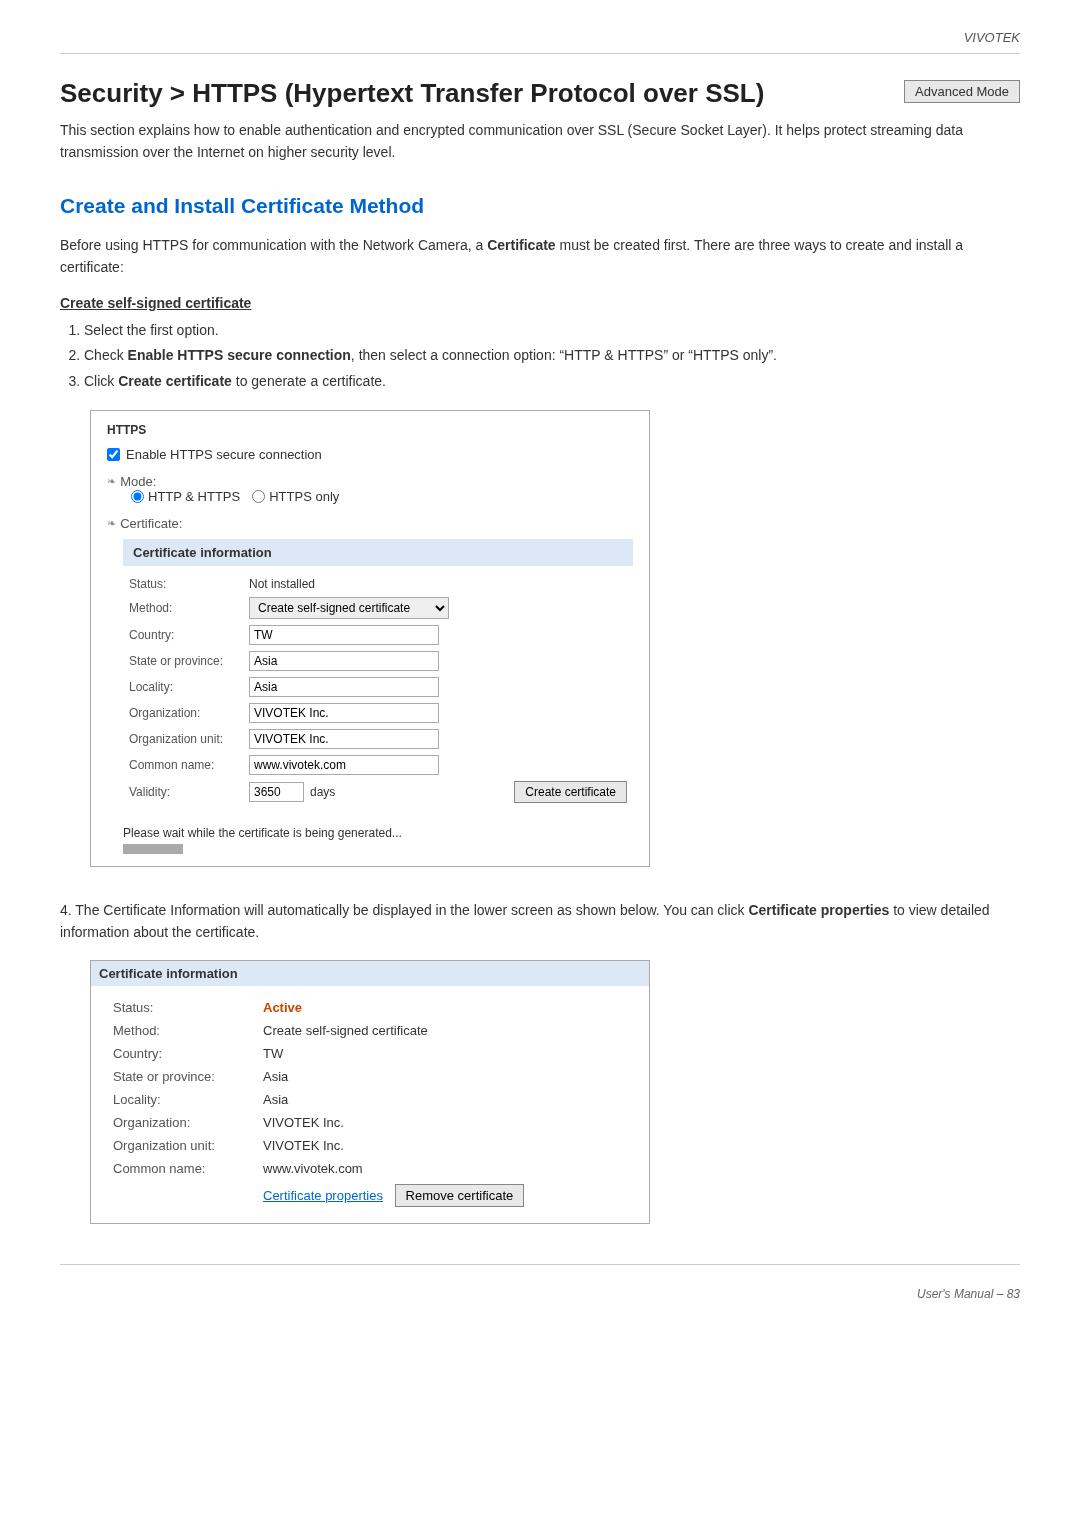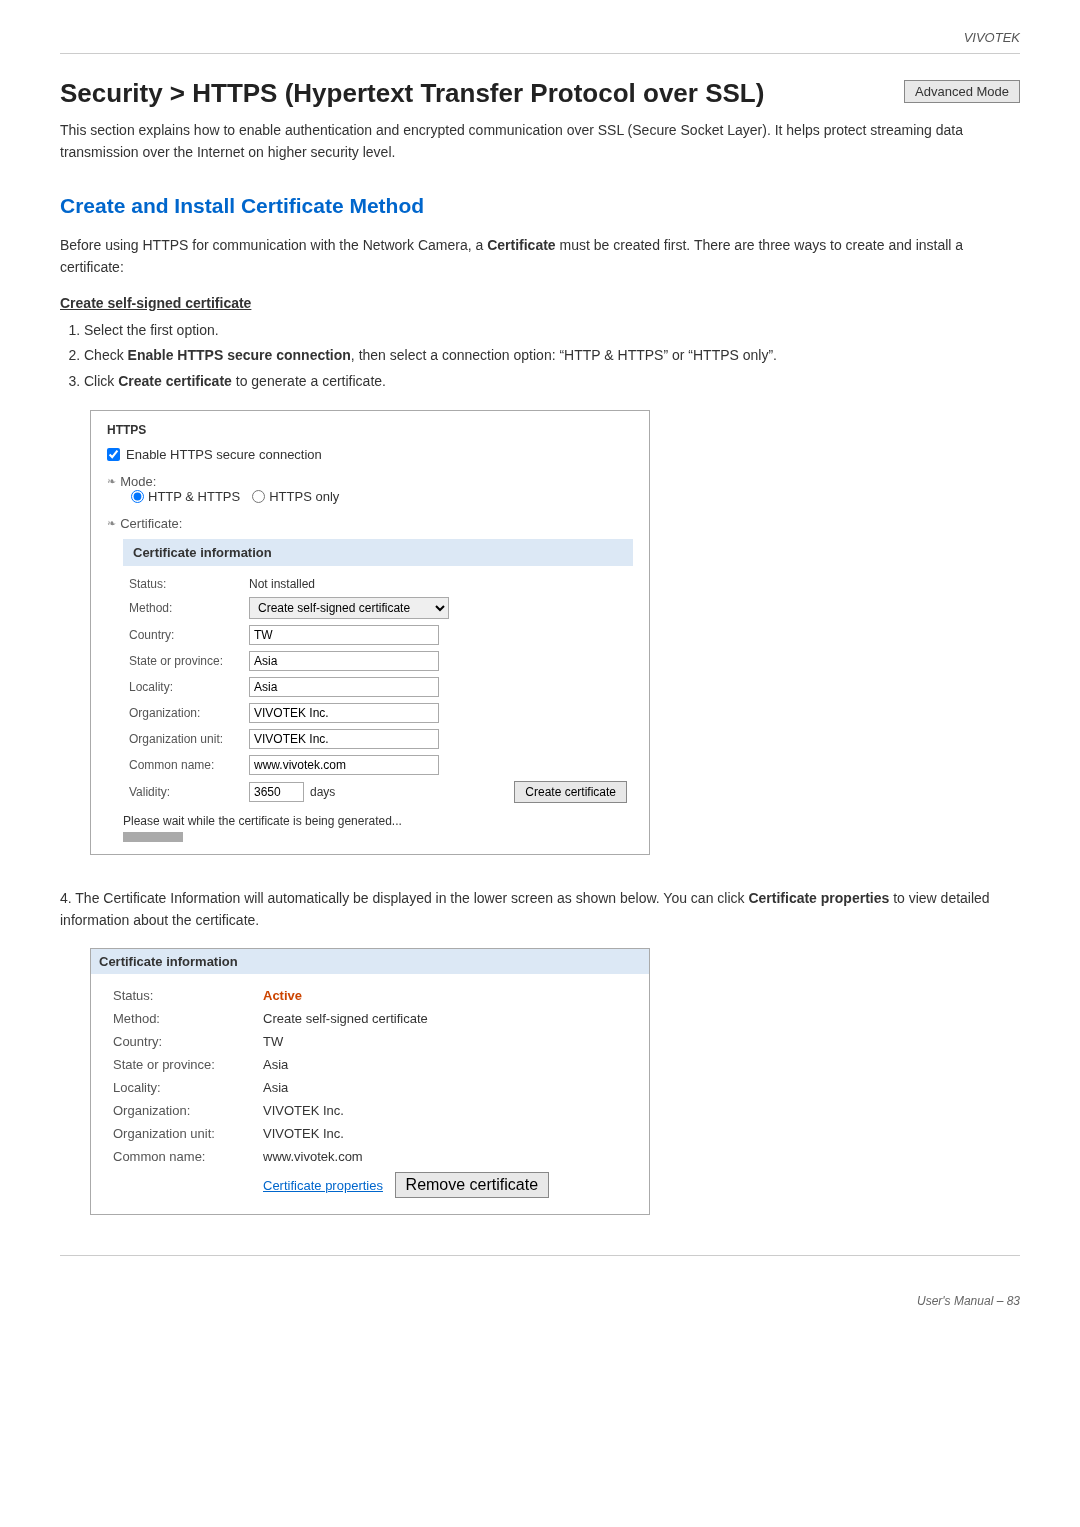--- a/index.html
+++ b/index.html
@@ -175,21 +175,21 @@
     }
     .create-cert-btn {
       float: right;
       border: 1px solid #888;
       background: #e8e8e8;
       padding: 3px 10px;
       font-size: 12px;
       cursor: pointer;
     }
     .generating-row {
-      margin-top: 8px;
+      margin-top: 20px;
       font-size: 12px;
       color: #333;
     }
     .progress-bar {
       width: 60px;
       height: 10px;
       background: #aaa;
       margin-top: 4px;
     }
     .step4-text {
@@ -237,41 +237,41 @@
       text-decoration: underline;
       cursor: pointer;
       font-size: 13px;
       background: none;
       border: none;
     }
     .remove-cert-btn {
       border: 1px solid #888;
       background: #e8e8e8;
       padding: 3px 10px;
-      font-size: 16px;
+      font-size: 13px;
       cursor: pointer;
       margin-left: 8px;
     }
     .bottom-actions {
       display: flex;
       justify-content: flex-end;
       margin-top: 16px;
       max-width: 560px;
       margin-left: 30px;
     }
     .save-btn {
       border: 1px solid #888;
       background: #e8e8e8;
       padding: 4px 20px;
       font-size: 13px;
       cursor: pointer;
     }
     .footer {
       position: absolute;
-      bottom: 16px;
+      bottom: 32px;
       right: 60px;
       font-size: 12px;
       color: #666;
       font-style: italic;
     }
     .divider-bottom {
       border: none;
       border-top: 1px solid #ccc;
       margin-top: 40px;
       margin-bottom: 8px;

